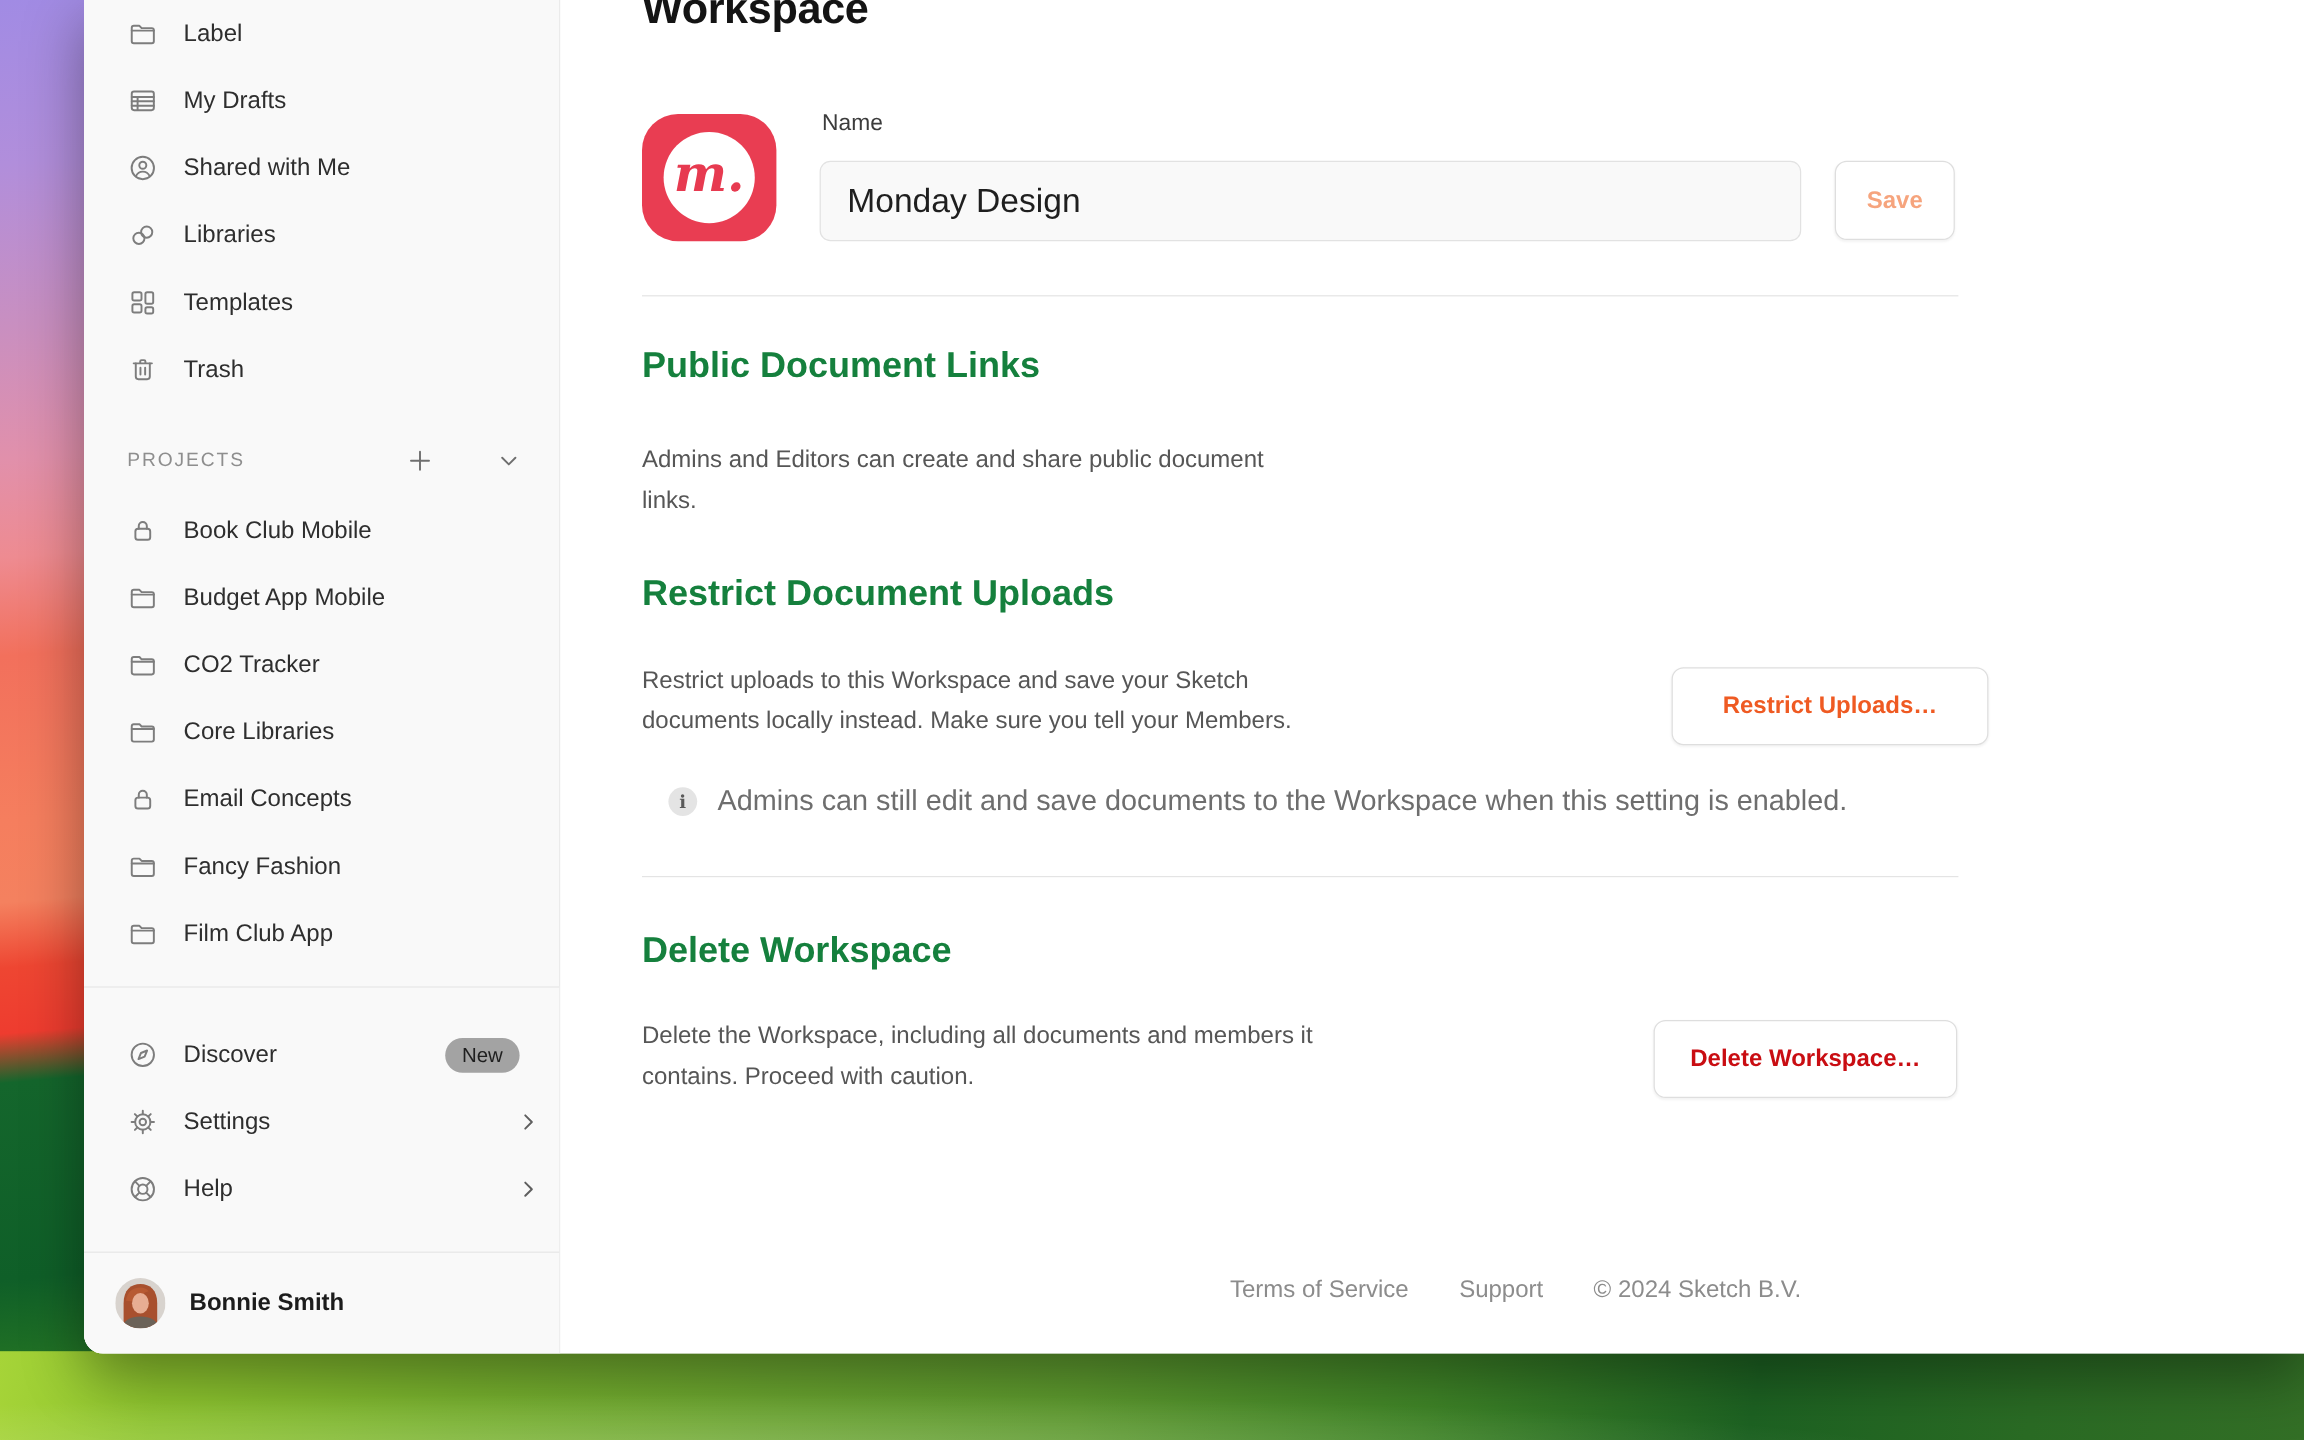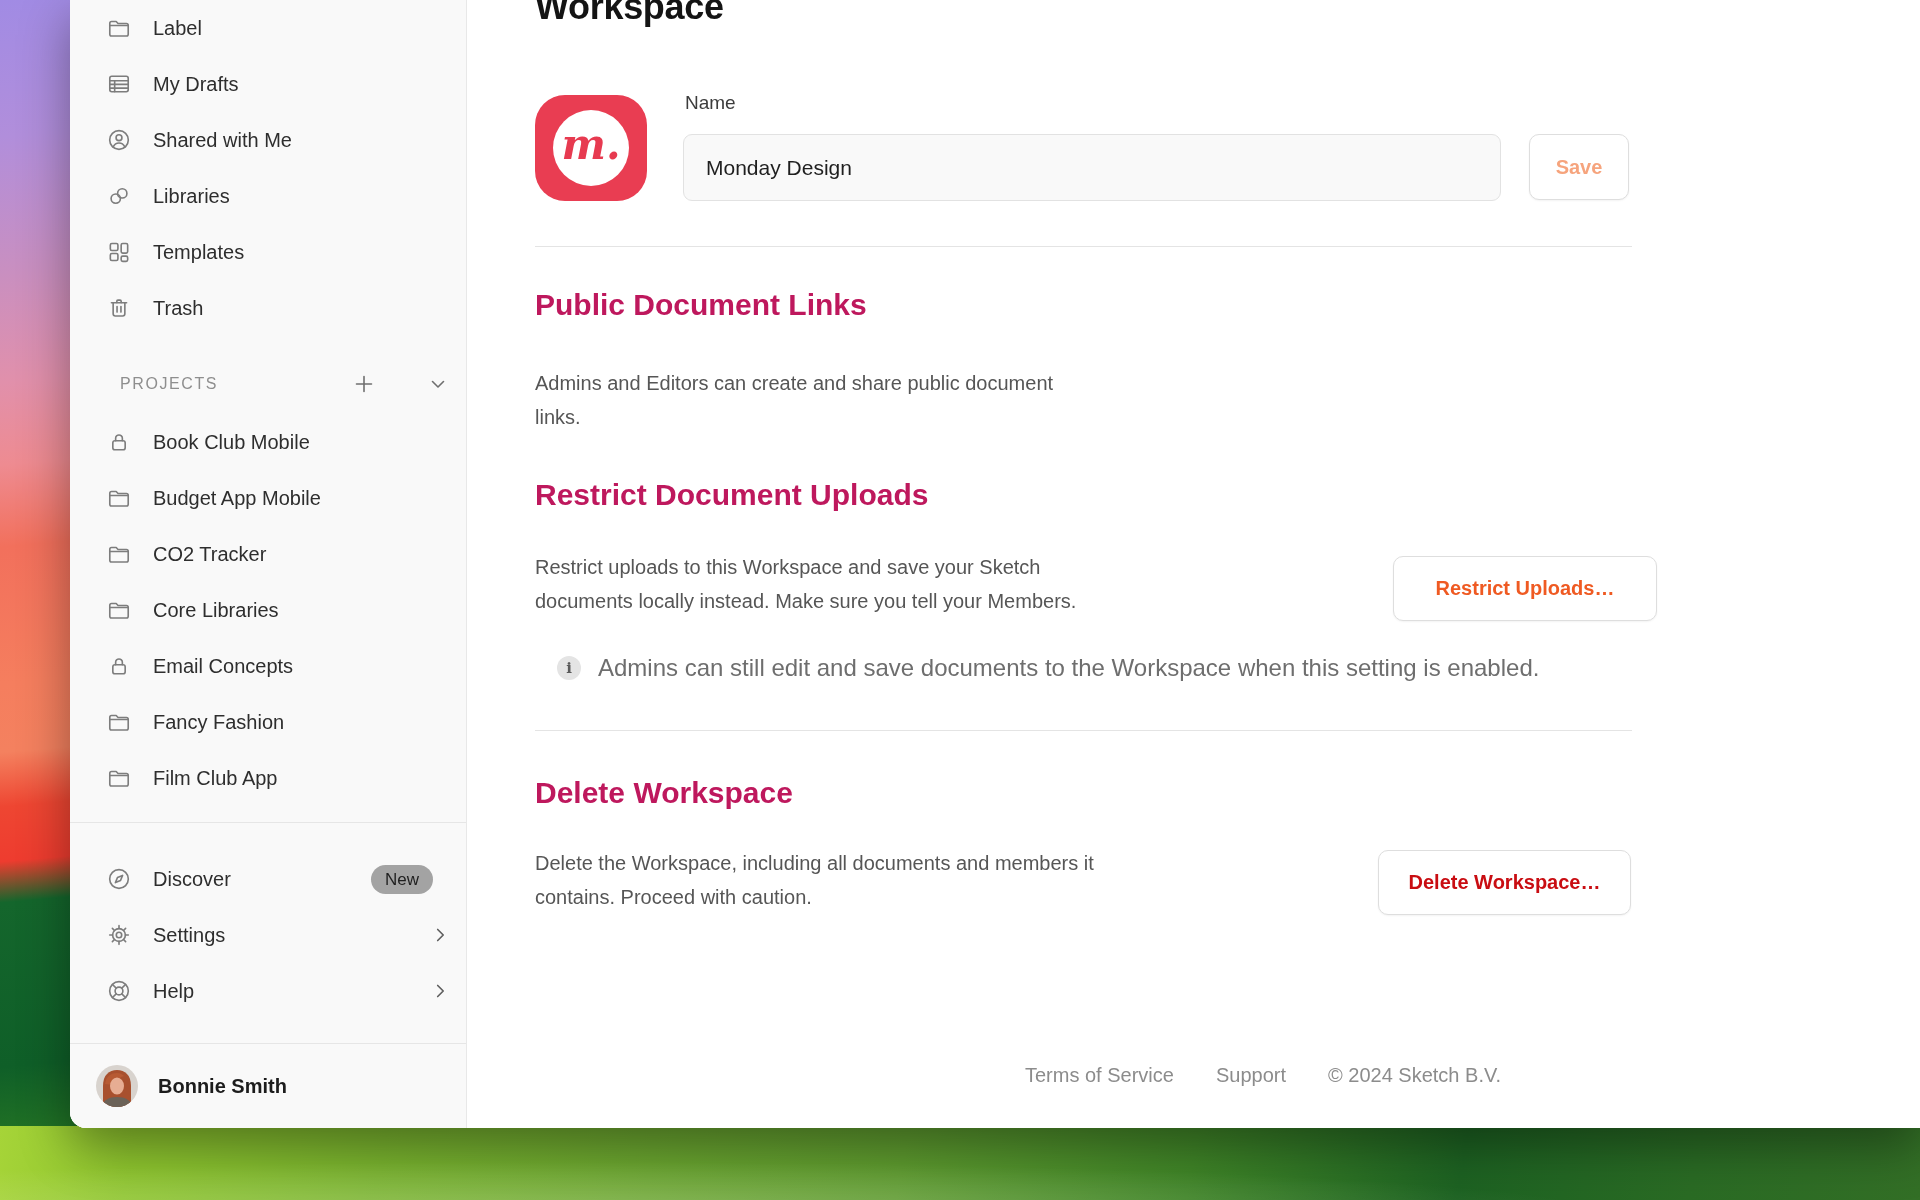--- a/index.html
+++ b/index.html
@@ -36,21 +36,21 @@
   }
   .side-row {
     height:56px; display:flex; align-items:center; padding-left:36px;
     position:relative; cursor:default;
   }
   .side-row .icn { width:26px; height:26px; flex:0 0 26px; display:flex; align-items:center; justify-content:center; }
   .side-row .lbl { margin-left:21px; font-size:20px; color:#2e2e2e; white-space:nowrap; }
   .icn svg { width:26px; height:26px; stroke:#7d7d7d; fill:none; stroke-width:1.5; stroke-linecap:round; stroke-linejoin:round; }
   .projects-header {
     position:absolute; top:358px; left:0; right:0; height:52px;
-    display:flex; align-items:center; padding-left:36px;margin-left:14px;
+    display:flex; align-items:center; padding-left:36px;
   }
   .projects-header .phlbl {
     font-size:16px; color:#8e8e8e; letter-spacing:1.6px; font-weight:400;
   }
   .ph-icn { position:absolute; width:24px; height:24px; top:14px; }
   .ph-icn svg { width:24px; height:24px; stroke:#6f6f6f; fill:none; stroke-width:1.6; stroke-linecap:round; stroke-linejoin:round; }
   .ph-plus { left:268px; }
   .ph-chev { left:342px; }
   .projects-list { position:absolute; top:414px; left:0; right:0; height:408px; overflow:hidden;text-align:center; }
   .bottom-panel {
@@ -83,36 +83,36 @@
     display:flex; align-items:center; justify-content:center;
   }
   .ws-logo-m {
     font-family:"DejaVu Serif", serif; font-style:italic; font-weight:700;
     font-size:42px; color:#e73a50; line-height:1; padding-bottom:6px;
   }
   .field-label { position:absolute; left:150px; top:92px; font-size:19px; color:#3c3c3c; }
   .name-input {
     position:absolute; left:148px; top:134px; width:818px; height:67px;
     background:#f9f9f9; border:1px solid #e2e2e2; border-radius:9px;
-    font-family:"Liberation Sans", sans-serif; font-size:21px; color:#1f1f1f; padding:0 22px;
+    font-family:"Liberation Sans", sans-serif; font-size:28px; color:#1f1f1f; padding:0 22px;
     outline:none;
   }
   .btn {
     position:absolute; height:66px; background:#fff; border:1px solid #dedede; border-radius:10px;
     font-family:"Liberation Sans", sans-serif; font-size:20px; font-weight:700;
     display:flex; align-items:center; justify-content:center;
     box-shadow:0 1px 2px rgba(0,0,0,0.05); cursor:pointer; white-space:nowrap;
   }
   .btn-save   { left:994px; top:134px; width:100px; color:#f6a47d; }
   .btn-disable{ left:806px; top:368px; width:290px; color:#c90d12; }
   .btn-restrict{ left:858px; top:556px; width:264px; height:65px; color:#ef5a22; }
   .btn-delete { left:843px; top:850px; width:253px; height:65px; color:#c90d12; }
   .divider { position:absolute; left:0; width:1097px; height:1px; background:#e4e4e4; }
   .d1 { top:246px; } .d2 { top:730px; }
-  .sec-h { position:absolute; left:0; font-size:30px; font-weight:700; color:#be185d; }
+  .sec-h { position:absolute; left:0; font-size:30px; font-weight:700; color:#15803d; }
   .h-public { top:288px; } .h-restrict { top:478px; } .h-delete { top:776px; }
   .desc { position:absolute; left:0; font-size:20px; color:#565656; line-height:34px; }
   .desc div { white-space:nowrap; }
   .desc-public { top:366px; } .desc-restrict { top:550px; } .desc-delete { top:846px; }
   .note { position:absolute; left:22px; top:654px; display:flex; align-items:center; }
   .note-i {
     width:24px; height:24px; border-radius:50%; background:#e4e4e4; color:#5a5a5a;
     font-family:"DejaVu Serif", serif; font-size:15px; font-weight:700;
     display:flex; align-items:center; justify-content:center; flex:0 0 24px;
   }

